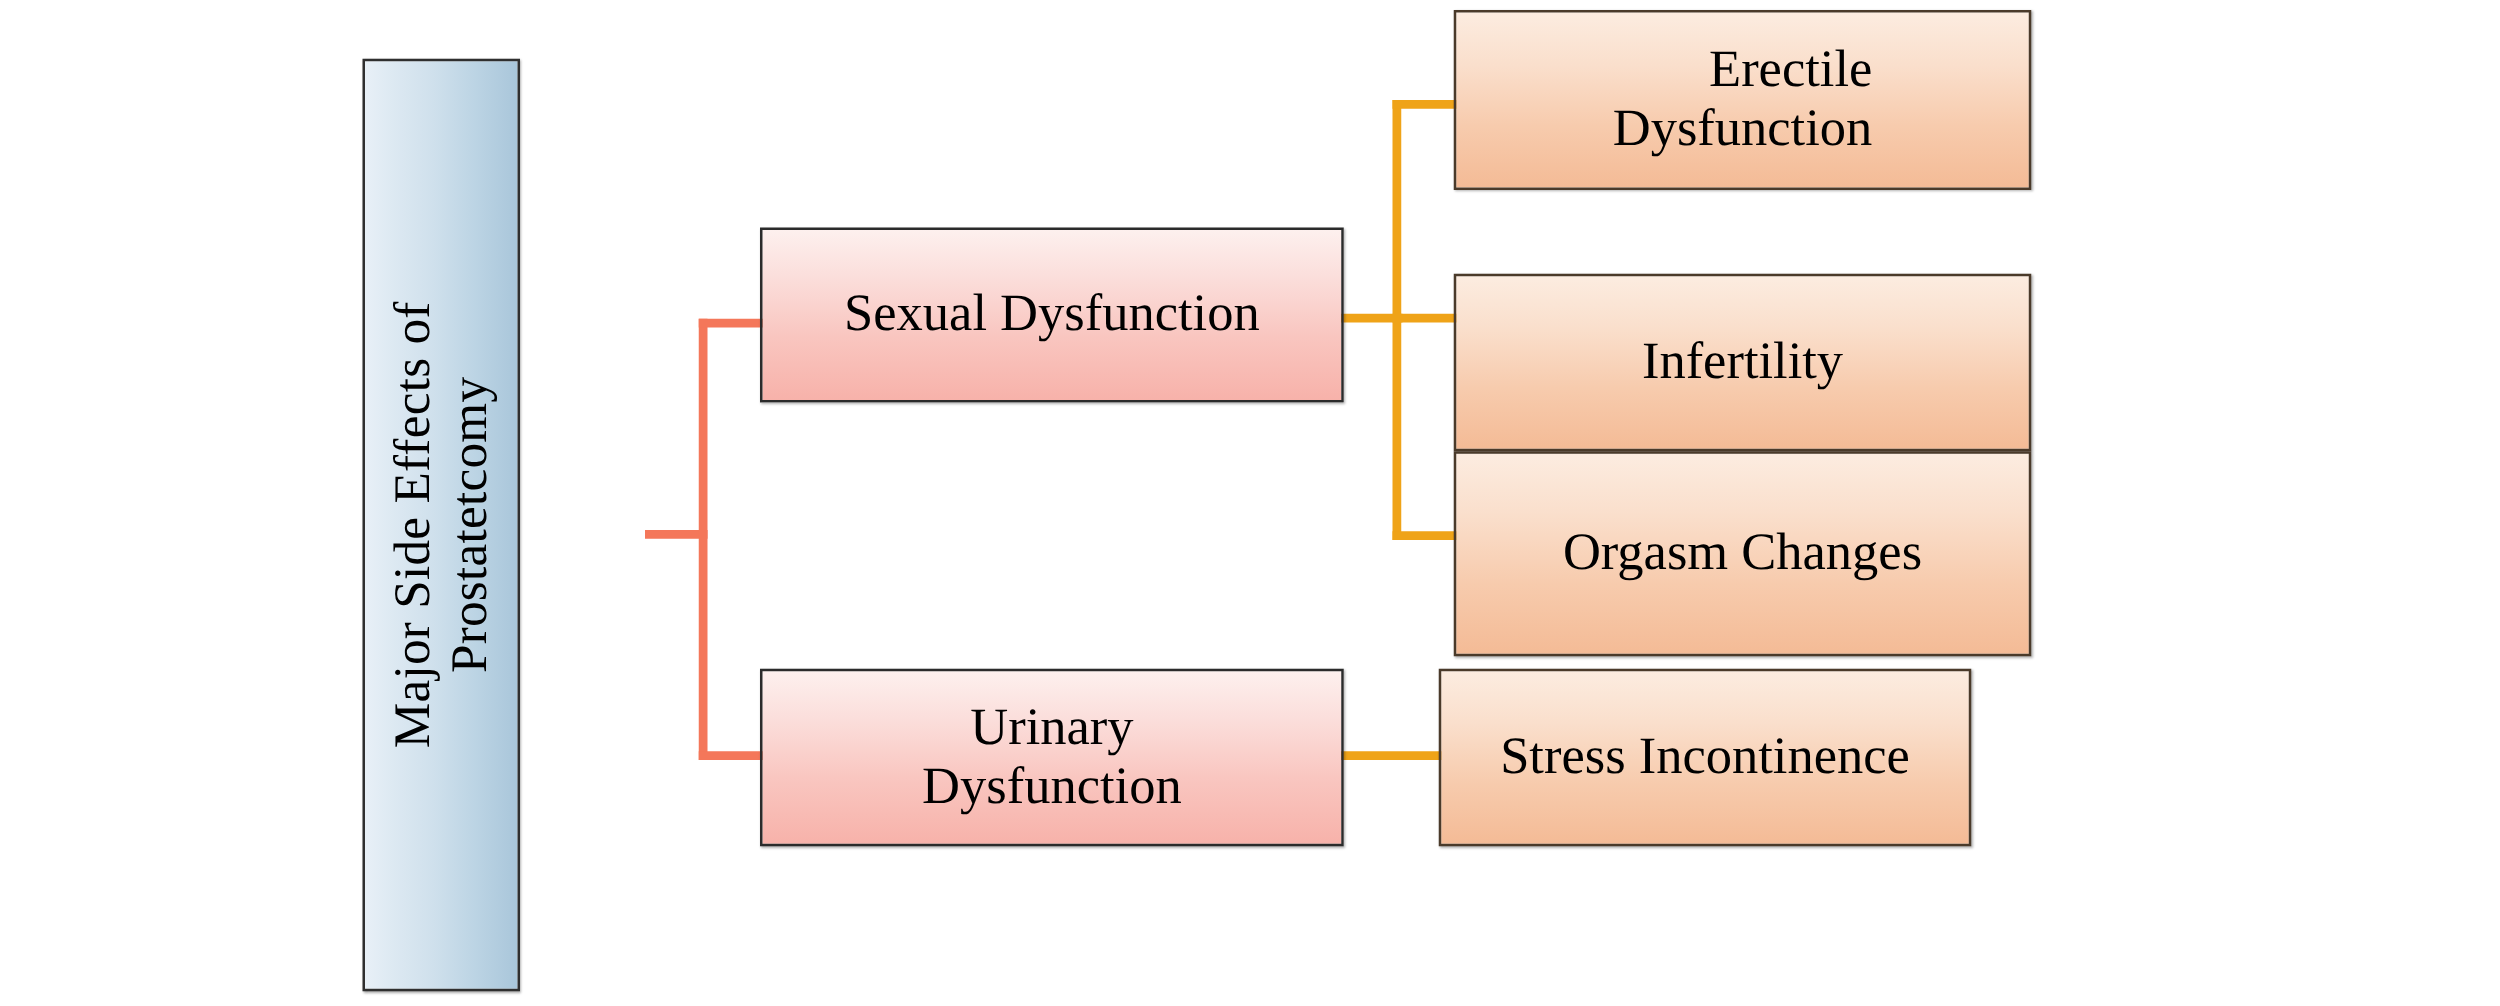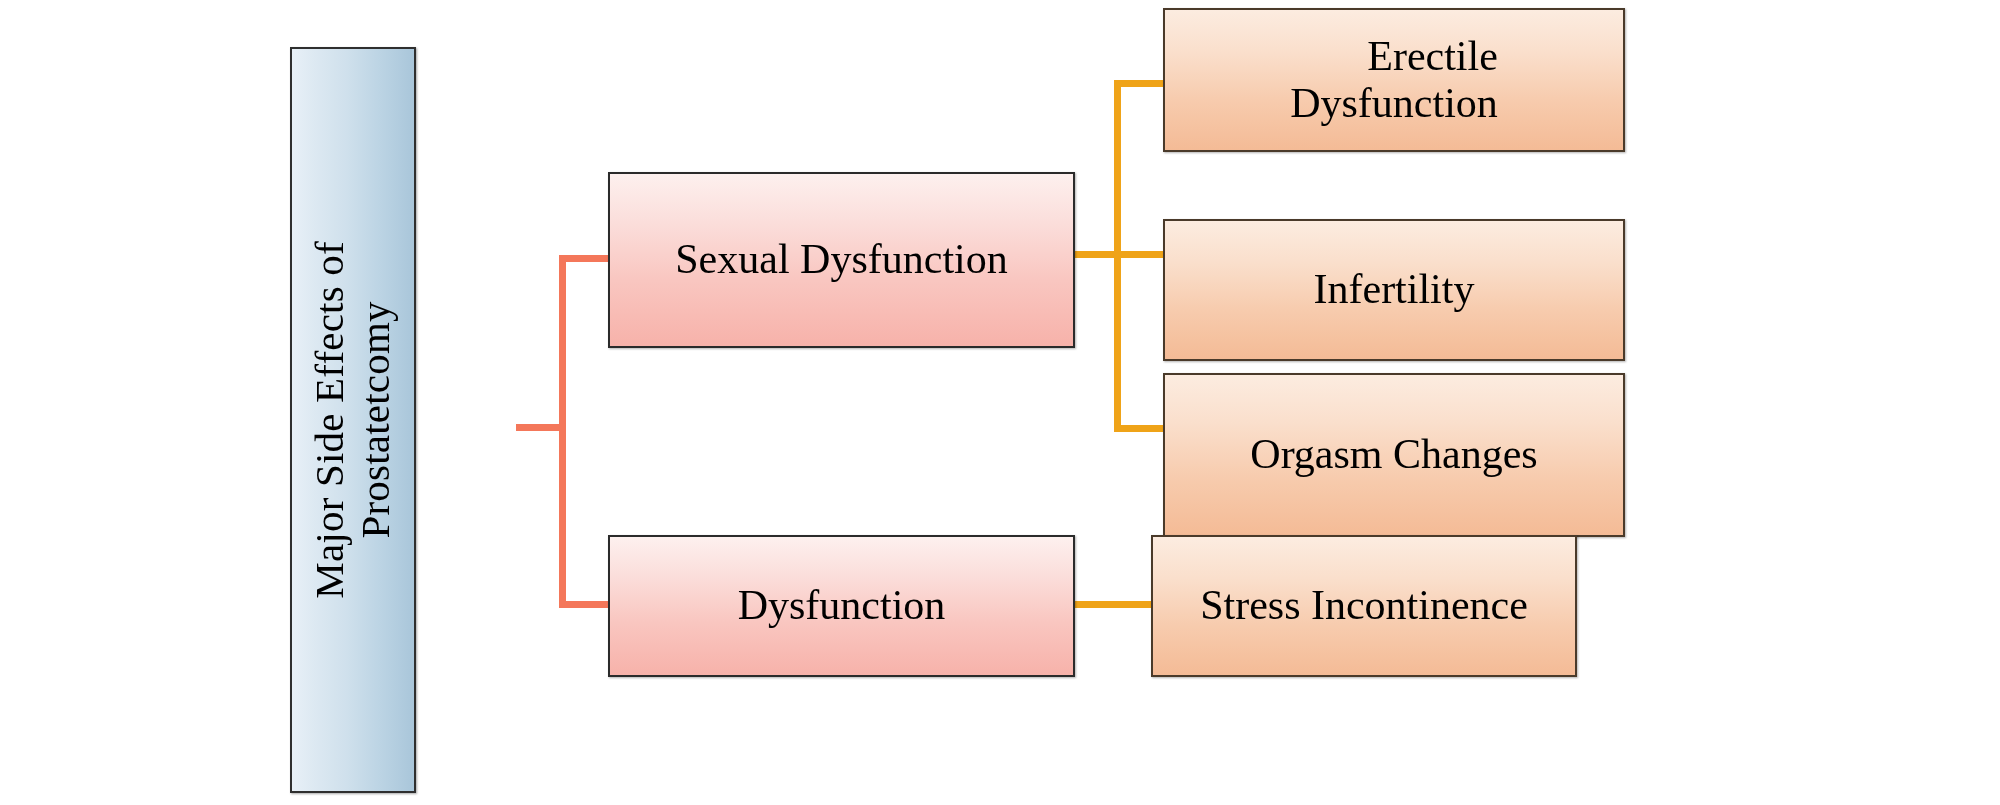--- a/index.html
+++ b/index.html
@@ -103,42 +103,43 @@
 
   <div class="conn conn-orange" style="left:1072px; top:601px; width:85px; height:7px;"></div>
 
   <div class="node node-root" style="left:290px; top:47px; width:126px; height:746px;">
     <span class="root-text">
       <span class="root-line">Major Side Effects of</span>
       <span class="root-line">Prostatetcomy</span>
     </span>
   </div>
 
-  <div class="node node-l1" style="left:608px; top:172px; width:467px; height:176px;">
+  <div class="node node-l1" style="left:608px; top:182px; width:467px; height:140px;">
     <span>Sexual Dysfunction</span>
   </div>
 
   <div class="node node-l1" style="left:608px; top:535px; width:467px; height:142px;">
     <span>
+      <span style="display:block">Urinary</span>
       <span style="display:block">Dysfunction</span>
     </span>
   </div>
 
   <div class="node node-l2" style="left:1163px; top:8px; width:462px; height:144px;text-align:right;">
     <span>
       <span style="display:block">Erectile</span>
       <span style="display:block">Dysfunction</span>
     </span>
   </div>
 
   <div class="node node-l2" style="left:1163px; top:183px; width:462px; height:142px;margin-top:36px;">
     <span>Infertility</span>
   </div>
 
-  <div class="node node-l2" style="left:1163px; top:373px; width:462px; height:164px;">
+  <div class="node node-l2" style="left:1163px; top:361px; width:462px; height:164px;">
     <span>Orgasm Changes</span>
   </div>
 
   <div class="node node-l2" style="left:1151px; top:535px; width:426px; height:142px;">
     <span>Stress Incontinence</span>
   </div>
 
 </div>
 
 </body></html>

